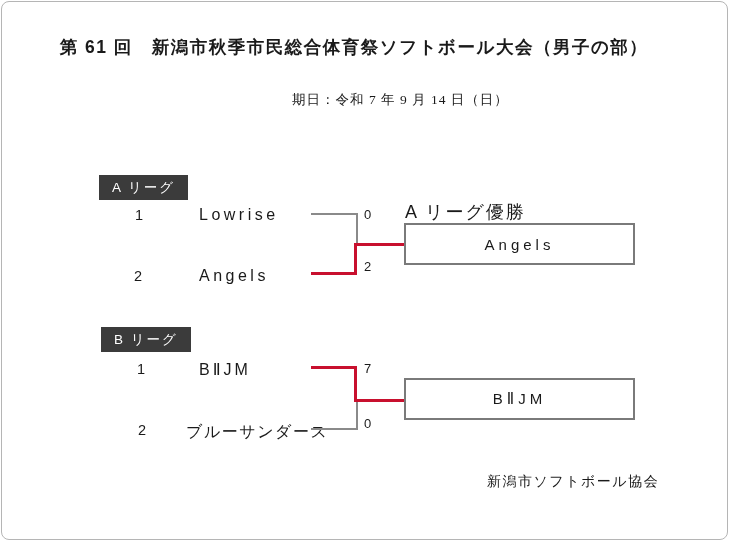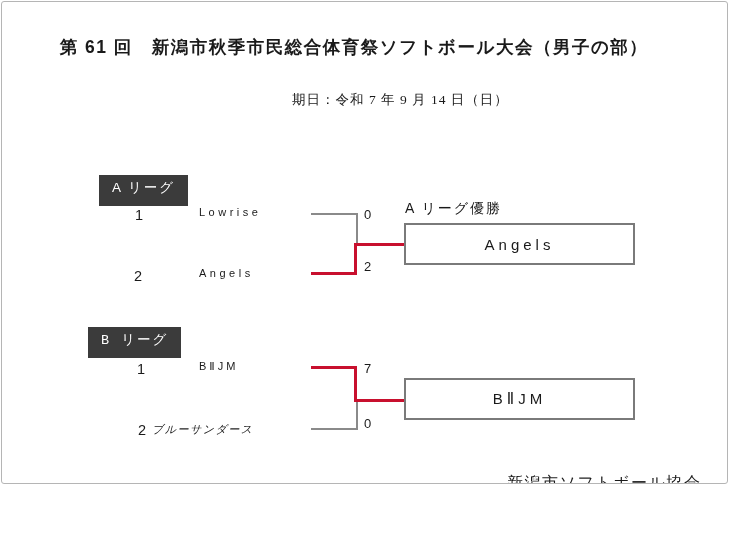--- a/index.html
+++ b/index.html
@@ -7,24 +7,24 @@
     --lose:#8a8a8a;
     --label-bg:#3b3b3b;
     --box-border:#7a7a7a;
     --text:#1a1a1a;
   }
   *{margin:0;padding:0;box-sizing:border-box;}
   html,body{background:#fff;}
   .page{
     position:relative;
     width:727px;
-    height:483px;
+    height:539px;
     margin:1px;
     border:1.5px solid #b5b5b5;
-    border-radius:3px;
+    border-radius:8px;
     background:#fff;
     font-family:"Liberation Sans","DejaVu Sans",sans-serif;
     color:var(--text);
     overflow:hidden;
   }
   .title{
     position:absolute;
     top:33px;left:0;width:704px;
     text-align:center;
     font-size:17.5px;
@@ -41,43 +41,43 @@
     font-family:Liberation Serif, serif;
   }
   #meta-date{top:89px;}
   #meta-venue{top:117px;}
   .league-badge{
     position:absolute;
     background:var(--label-bg);
     color:#fff;
     font-size:13.5px;
     letter-spacing:2px;
-    padding:4px 13px 9px 13px;
+    padding:4px 13px 3px 13px;
     white-space:nowrap;
   }
   #league-a-badge{left:97px;top:173px;}
-  #league-b-badge{left:86px;top:325px;font-family:Liberation Mono, monospace;}
+  #league-b-badge{left:99px;top:325px;}
   .seed{
     position:absolute;
     font-size:14.5px;
     white-space:nowrap;
   }
   .team{
     position:absolute;
-    font-size:11px;
+    font-size:16px;
     white-space:nowrap;
   }
   #a-seed-1{left:133px;top:205px;}
   #a-team-1{left:197px;top:204px;letter-spacing:3.5px;}
   #a-seed-2{left:132px;top:266px;}
   #a-team-2{left:197px;top:265px;letter-spacing:3.5px;}
   #b-seed-1{left:135px;top:359px;}
   #b-team-1{left:197px;top:358px;letter-spacing:3px;}
   #b-seed-2{left:136px;top:420px;}
-  #b-team-2{left:150px;top:420px;letter-spacing:1.5px;font-style:italic;}
+  #b-team-2{left:184px;top:420px;letter-spacing:1.5px;}
   .line{position:absolute;}
   .line.win{background:var(--win);}
   .line.lose{background:var(--lose);}
   
   #a-line-t1   {left:309px;top:211px;width:46px;height:2px;}
   #a-vert-t1   {left:354px;top:211px;width:2px;height:32px;}
   #a-vert-t2   {left:352px;top:241px;width:3px;height:32px;}
   #a-line-t2   {left:309px;top:270px;width:46px;height:3px;}
   #a-line-mid  {left:352px;top:241px;width:51px;height:3px;}
   
@@ -90,21 +90,21 @@
     position:absolute;
     font-size:13px;
     white-space:nowrap;
   }
   #a-score-1{left:362px;top:205px;}
   #a-score-2{left:362px;top:257px;}
   #b-score-1{left:362px;top:359px;}
   #b-score-2{left:362px;top:414px;}
   .champ-caption{
     position:absolute;
-    font-size:14px;
+    font-size:18px;
     letter-spacing:2px;
     white-space:nowrap;
   }
   #a-champ-caption{left:403px;top:198px;}
   #b-champ-caption{left:403px;top:352px;}
   .champ-box{
     position:absolute;
     width:231px;
     height:42px;
     border:2px solid var(--box-border);
@@ -113,24 +113,23 @@
     justify-content:center;
     font-size:15px;
     letter-spacing:4px;
     background:#fff;
   }
   #a-champ-box{left:402px;top:221px;}
   #b-champ-box{left:402px;top:376px;}
   .footer{
     position:absolute;
     left:485px;top:471px;
-    font-size:16px;
+    font-size:14px;
     letter-spacing:1.5px;
     white-space:nowrap;
-    margin-left:20px;
   }
 </style>
 </head>
 <body>
 
 <div class="page">
 
   <div class="title">第 61 回　新潟市秋季市民総合体育祭ソフトボール大会（男子の部）</div>
 
   <div class="meta-line" id="meta-date">期日：令和 7 年 9 月 14 日（日）</div>

